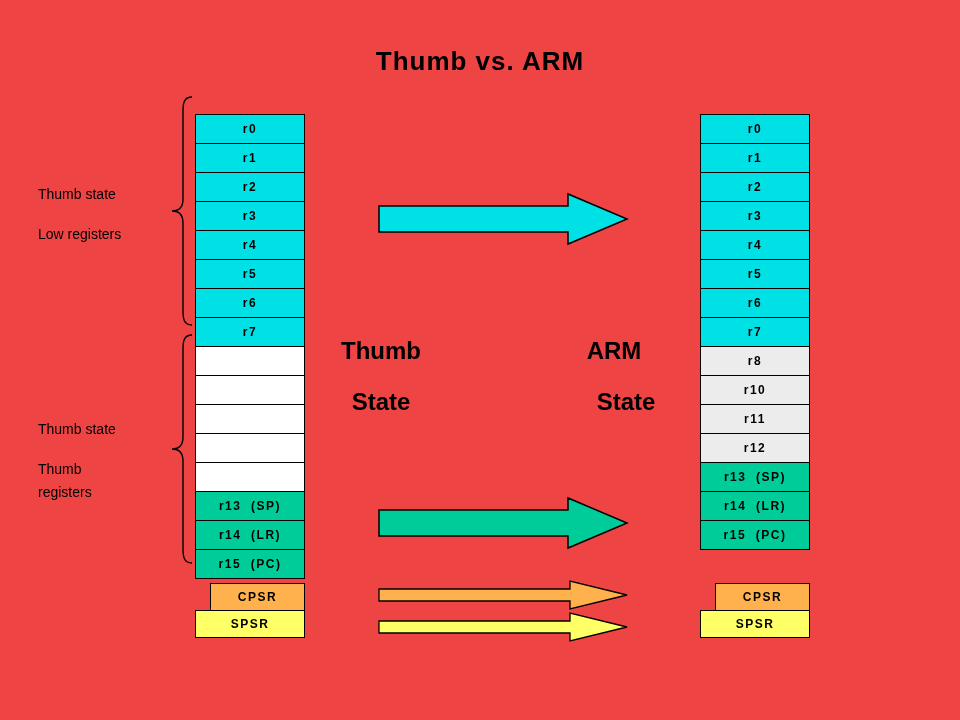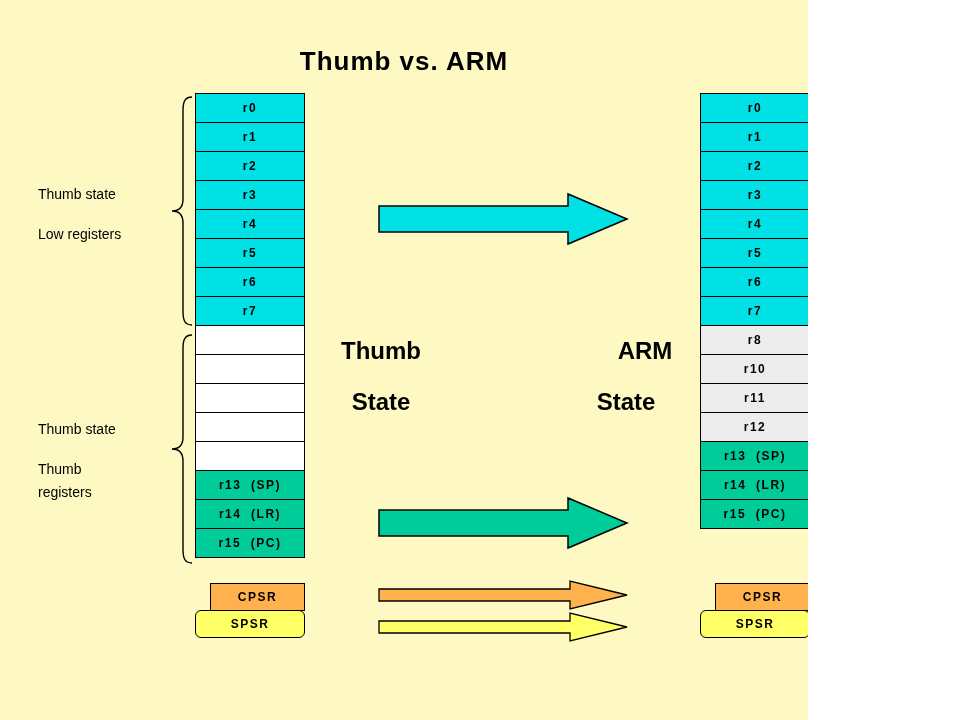--- a/index.html
+++ b/index.html
@@ -1,23 +1,23 @@
 <!DOCTYPE html>
 <html><head>
 <meta charset="utf-8">
 <style>
   * { box-sizing: border-box; }
   html, body { margin: 0; padding: 0; background: #ffffff; }
   body { font-family: "Liberation Sans", sans-serif; color: #000; }
 
   .slide {
     position: relative;
-    width: 808px;
+    width: 960px;
     height: 720px;
-    background: #fef9c3;
+    background: #ef4444;
     overflow: hidden;
     padding-left: 15px;
   }
 
   .title {
     position: absolute;
     top: 46px;
     left: 0;
     width: 100%;
     text-align: center;
@@ -36,26 +36,26 @@
     display: flex;
     align-items: center;
     justify-content: center;
     font-size: 12px;
     font-weight: bold;
     letter-spacing: 1.5px;
     white-space: pre;
     background: #fff;
   }
   .cell + .cell { margin-top: -1px; }
-  .cyan   { background: #00E1E6; }
+  .cyan   { background: #00E1E6; margin-top: 21px; }
   .white  { background: #ffffff; }
   .gray   { background: #ECECEC; }
   .green  { background: #00CC99; }
   .orange { background: #FFB14E; margin-left: 15px; }
-  .yellow { background: #FFFF66; border-radius: 6px; }
+  .yellow { background: #FFFF66; }
   .scell  { height: 28px; }
 
   .side-label {
     position: absolute;
     left: 38px;
     font-size: 14px;
     line-height: 23px;
   }
   .side-label .b { font-weight: normal; }
 
@@ -132,21 +132,21 @@
     <div class="cell green">r15  (PC)</div>
   </div>
 
   <div class="reg-col" style="left:700px; top:583px;">
     <div class="cell orange scell">CPSR</div>
     <div class="cell yellow scell">SPSR</div>
   </div>
 
   <div class="center-label" style="left:381px; top:337px;">Thumb</div>
   <div class="center-label" style="left:381px; top:388px;">State</div>
-  <div class="center-label" style="left:645px; top:337px;text-align:right;">ARM</div>
+  <div class="center-label" style="left:614px; top:337px;text-align:right;">ARM</div>
   <div class="center-label" style="left:626px; top:388px;">State</div>
 
   <svg class="abs" style="left:378px; top:192px;" width="252" height="54" viewBox="0 0 252 54">
     <polygon points="1,14 190,14 190,2 249,27 190,52 190,40 1,40" stroke="#000" stroke-width="1.5" fill="#00E1E6"></polygon>
   </svg>
 
   <svg class="abs" style="left:378px; top:496px;" width="252" height="54" viewBox="0 0 252 54">
     <polygon points="1,14 190,14 190,2 249,27 190,52 190,40 1,40" stroke="#000" stroke-width="1.5" fill="#00CC99"></polygon>
   </svg>
 

